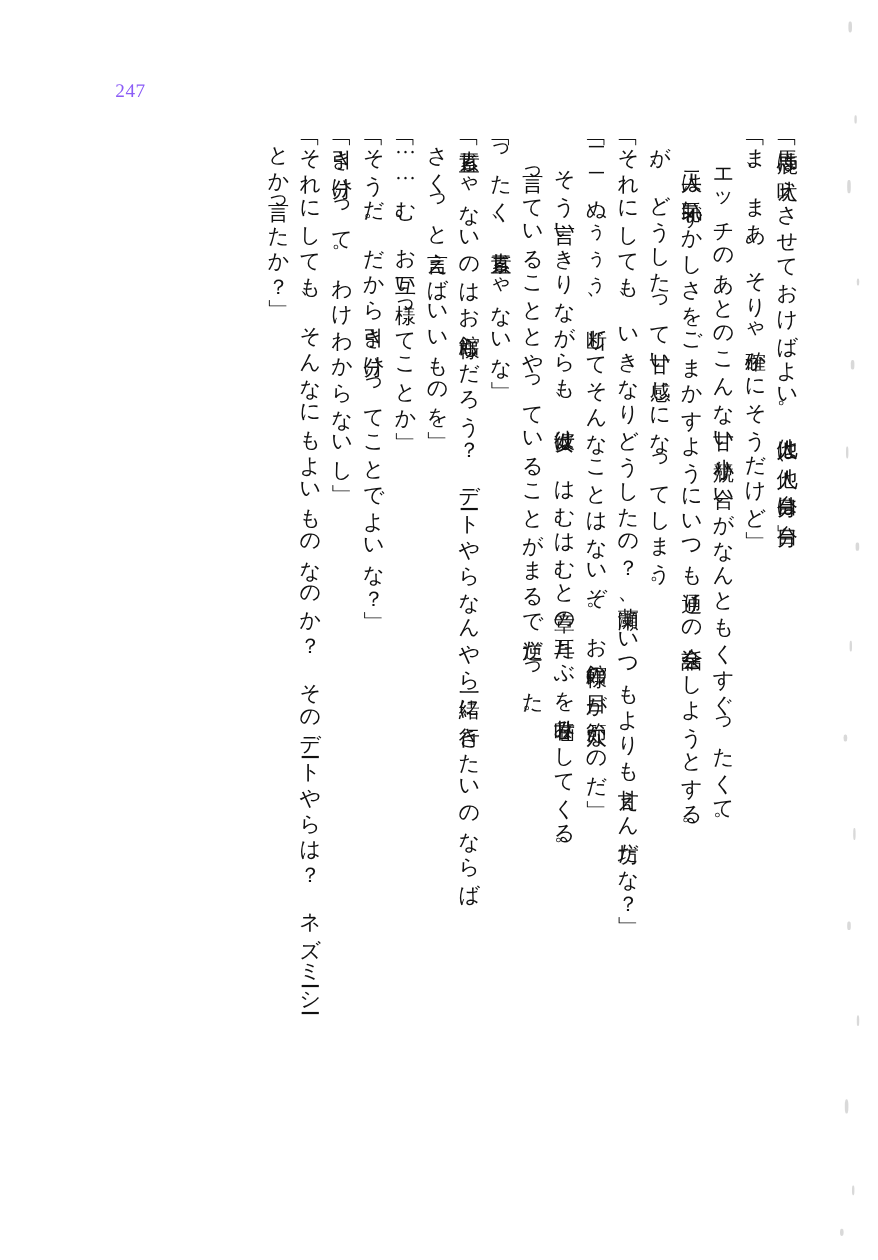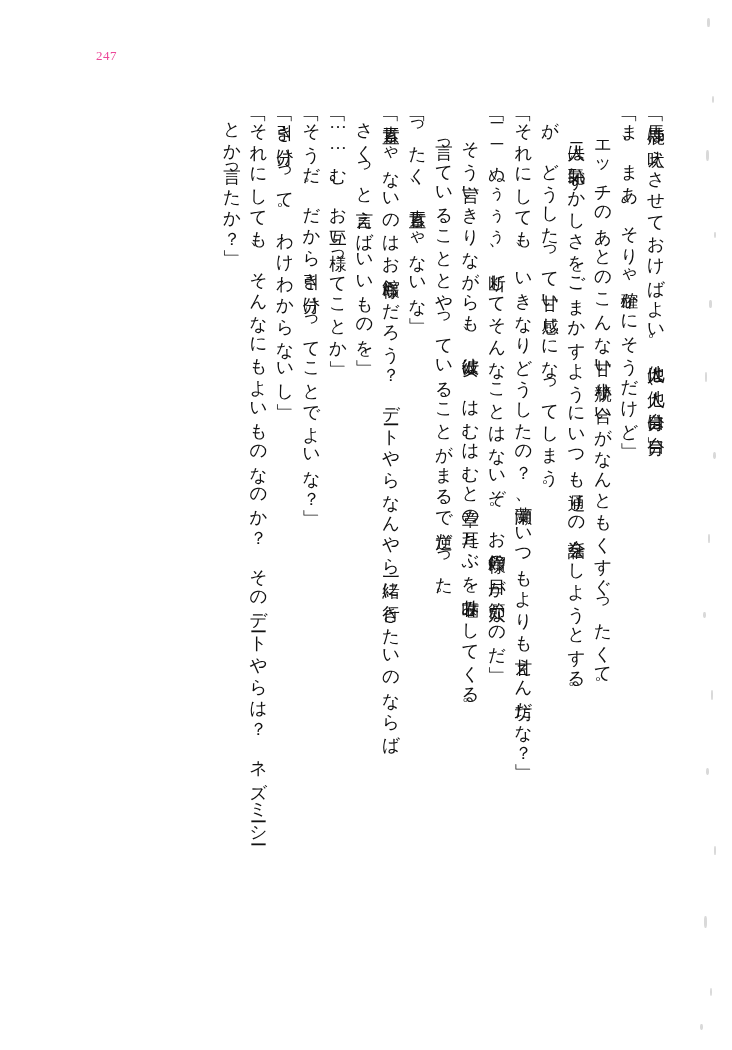--- a/index.html
+++ b/index.html
@@ -18,25 +18,25 @@
   }
   
   .speckle {
     position: absolute;
     background: #b9b9b9;
     border-radius: 40%;
     opacity: 0.55;
   }
   .page-number {
     position: absolute;
-    top: 48px;
+    top: 68px;
     left: 96px;
-    font-size: 13px;
+    font-size: 16px;
     letter-spacing: 0.5px;
-    color: #ec4899;
+    color: #8b5cf6;
     font-family: "Liberation Serif", "DejaVu Serif", serif;
   }
   .text-block {
     position: absolute;
     top: 110px;
     right: 68px;
     height: 880px;
     display: flex;
     flex-direction: row;
     align-items: flex-start;

